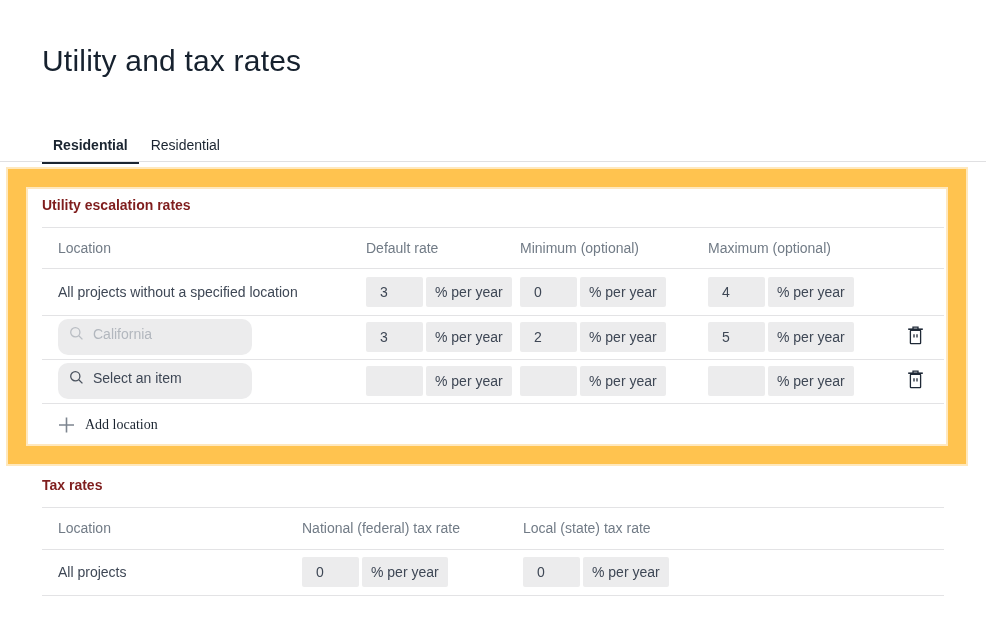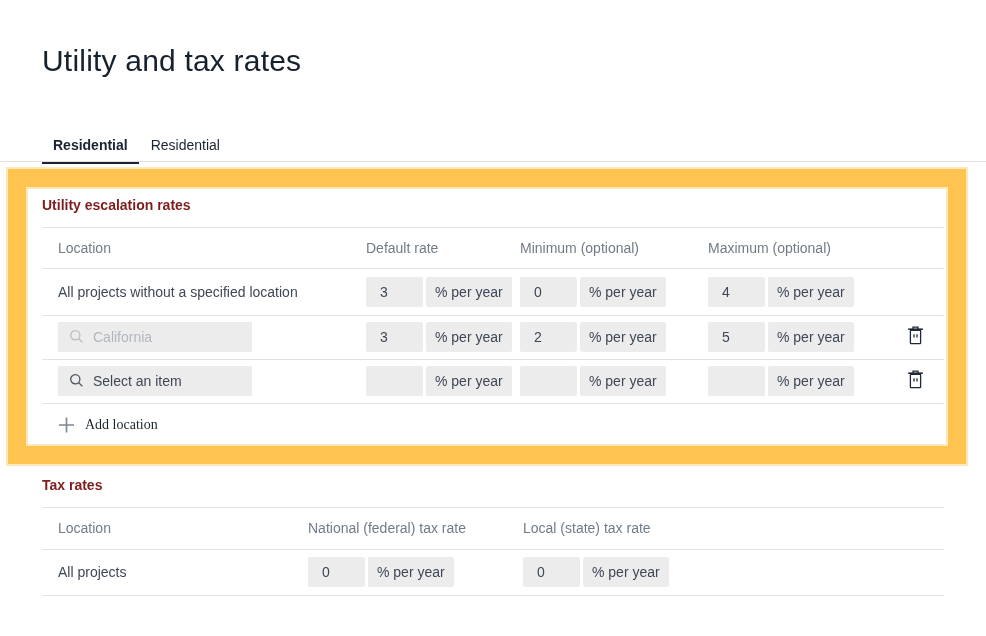--- a/index.html
+++ b/index.html
@@ -35,21 +35,21 @@
   .col-label{position:absolute;top:50%;transform:translateY(-50%);font-size:14px;color:#717B86;white-space:nowrap;}
   .cell-text{position:absolute;top:50%;transform:translateY(-50%);font-size:14px;color:#3E4755;white-space:nowrap;}
 
   .field{position:absolute;top:50%;transform:translateY(-50%);display:flex;gap:3px;height:30px;}
   .field input{width:57px;height:30px;background:#ECECED;border:none;border-radius:2px;
                padding:0 0 0 14px;font-size:14px;color:#3E4755;font-family:inherit;box-sizing:border-box;}
   .suffix{display:flex;align-items:center;background:#ECECED;border-radius:2px;
           padding:0 9px;font-size:14px;color:#3E4755;white-space:nowrap;}
 
   .search-select{position:absolute;left:16px;top:50%;transform:translateY(-50%);
-                 width:194px;height:30px;background:#ECECED;border-radius:0;}
+                 width:194px;height:36px;background:#ECECED;border-radius:10px;}
   .search-select input{position:absolute;left:35px;top:0;width:150px;height:30px;background:transparent;
                        border:none;font-size:14px;color:#3E4755;font-family:inherit;padding:0;}
   .search-select .sicon{position:absolute;left:11px;top:7px;line-height:0;}
   .icon-light{color:#B9BDC3;}
   .icon-dark{color:#4A525E;}
   input::placeholder{color:#B2B7BE;opacity:1;}
 
   .trash-btn{position:absolute;left:860px;top:50%;transform:translateY(-50%);width:26px;height:26px;
              display:flex;align-items:center;justify-content:center;background:none;border:none;
              padding:0;cursor:pointer;color:#1F2937;}
@@ -66,21 +66,21 @@
   .u-r3{top:359px;height:44px;}
   .u-add{top:403px;height:43px;}
   .c-loc{left:16px;}
   .c-def{left:314px;margin-left:10px;}
   .c-min{left:478px;}
   .c-max{left:666px;}
 
   
   .t-head{top:507px;height:42px;}
   .t-r1{top:549px;height:46px;}
-  .c-nat{left:266px;}
+  .c-nat{left:260px;}
   .c-locstate{left:481px;}
 </style>
 </head>
 <body>
 
 <div class="page">
 
   <h1 class="page-title">Utility and tax rates</h1>
 
 

